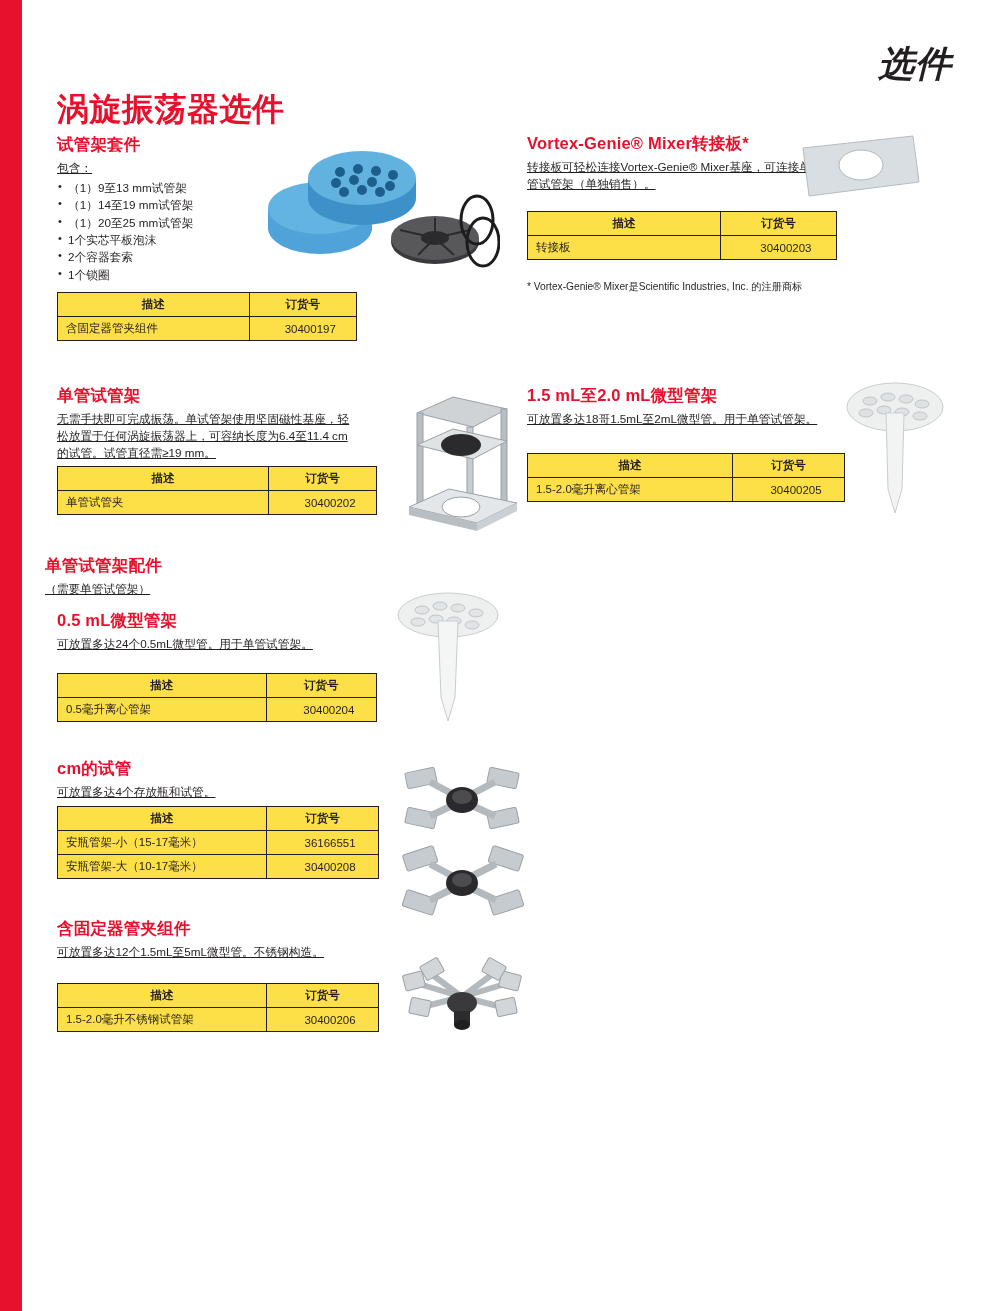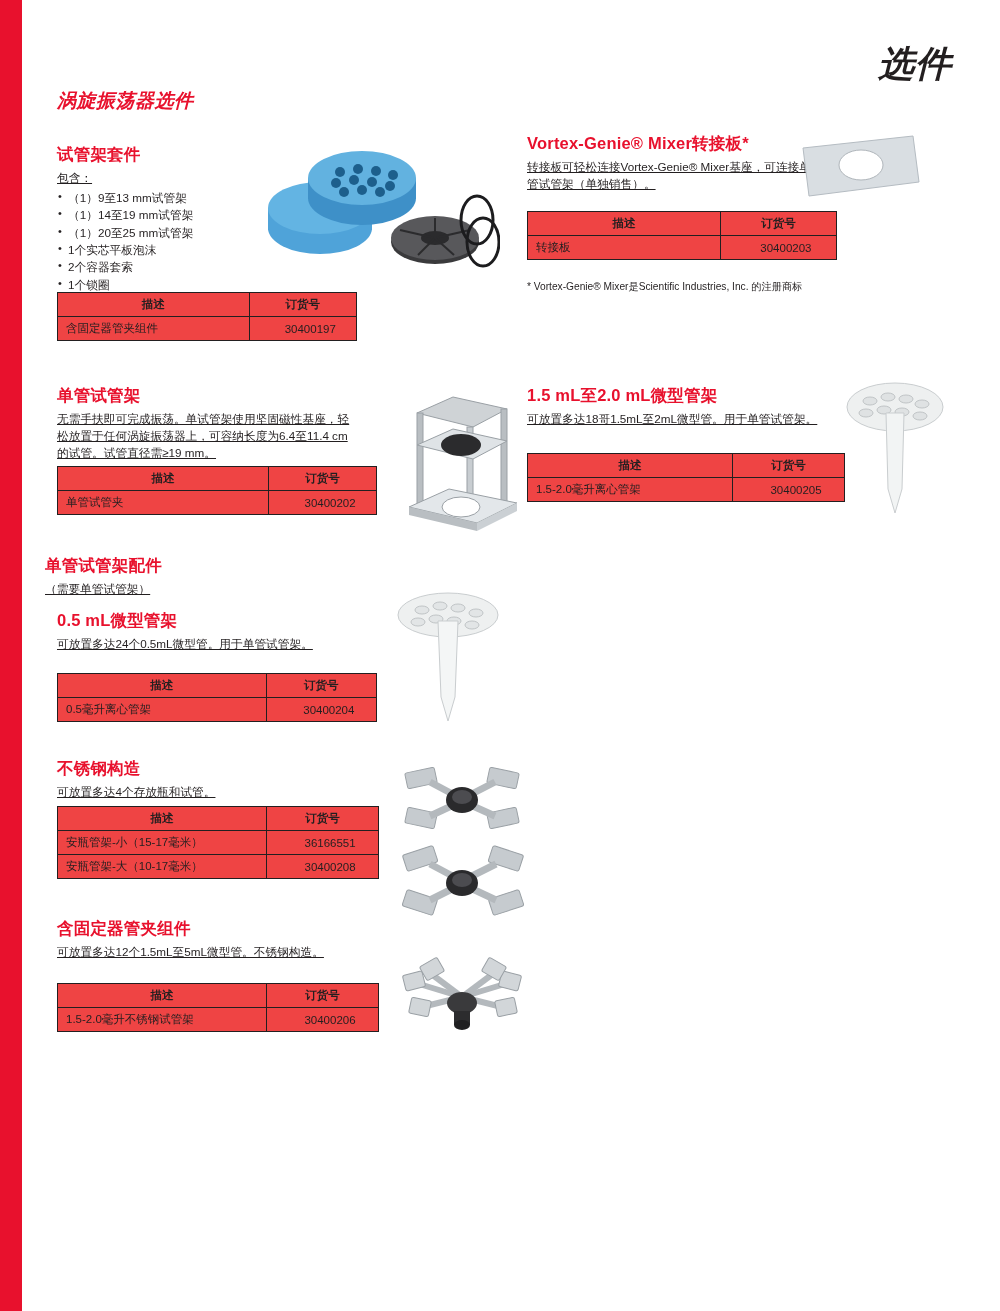--- a/index.html
+++ b/index.html
@@ -34,25 +34,24 @@
     font-size: 36px;
     font-style: italic;
     font-weight: bold;
     color: #231f20;
     letter-spacing: 1px;
   }
   .main-title {
     position: absolute;
     left: 57px;
     top: 88px;
-    font-size: 19px;
+    font-size: 32px;
     font-weight: bold;
     color: #e8112d;
     letter-spacing: 0.5px;
-    font-style: italic;
   }
   .sec-title {
     font-size: 16.5px;
     font-weight: bold;
     color: #e8112d;
     margin: 0 0 4px 0;
     letter-spacing: 0.2px;
   }
   .body-text {
     font-size: 11.7px;
@@ -77,21 +76,21 @@
     content: "•";
     position: absolute;
     left: 1px;
     top: -1px;
     color: #231f20;
     font-size: 11px;
   }
   table.spec {
     border-collapse: collapse;
     font-size: 11.5px;
-    background: #ef4444;
+    background: #fde047;
   }
   table.spec th, table.spec td {
     border: 1px solid #231f20;
     padding: 4px 8px;
     text-align: left;
     font-weight: normal;
     color: #231f20;
     height: 15px;
   }
   table.spec th {
@@ -116,21 +115,21 @@
 </head>
 <body>
 
 <div class="page">
 
   <div class="left-bar"></div>
 
   <div class="corner-label">选件</div>
   <div class="main-title">涡旋振荡器选件</div>
 
-  <div class="block" style="left:57px; top:144px; width:250px;">
+  <div class="block" style="left:57px; top:134px; width:250px;">
     <div class="sec-title">试管架套件</div>
     <div class="body-text">包含：</div>
     <ul class="bullets">
       <li>（1）9至13 mm试管架</li>
       <li>（1）14至19 mm试管架</li>
       <li>（1）20至25 mm试管架</li>
       <li>1个实芯平板泡沫</li>
       <li>2个容器套索</li>
       <li>1个锁圈</li>
     </ul>
@@ -314,21 +313,21 @@
         <ellipse cx="30" cy="37" rx="7" ry="4"></ellipse>
           <ellipse cx="48" cy="34" rx="7" ry="4"></ellipse>
         <ellipse cx="66" cy="36" rx="7" ry="4"></ellipse>
           <ellipse cx="84" cy="40" rx="7" ry="4"></ellipse>
       </g>
       <path d="M50,36 L70,36 L67,112 L60,136 L53,112 Z" fill="#f4f6f6" stroke="#c9cdcf"></path>
     </svg>
   </div>
 
   <div class="block" style="left:57px; top:758px; width:320px;">
-    <div class="sec-title">不锈钢构造</div>
+    <div class="sec-title">cm的试管</div>
     <div class="body-text">可放置多达4个存放瓶和试管。</div>
   </div>
 
   <table class="spec block" style="left:57px; top:806px; width:322px;">
     <tbody>
         <tr>
       <th style="width:222px;">描述</th>
       <th style="width:100px;">订货号</th>
     </tr>
     <tr>

